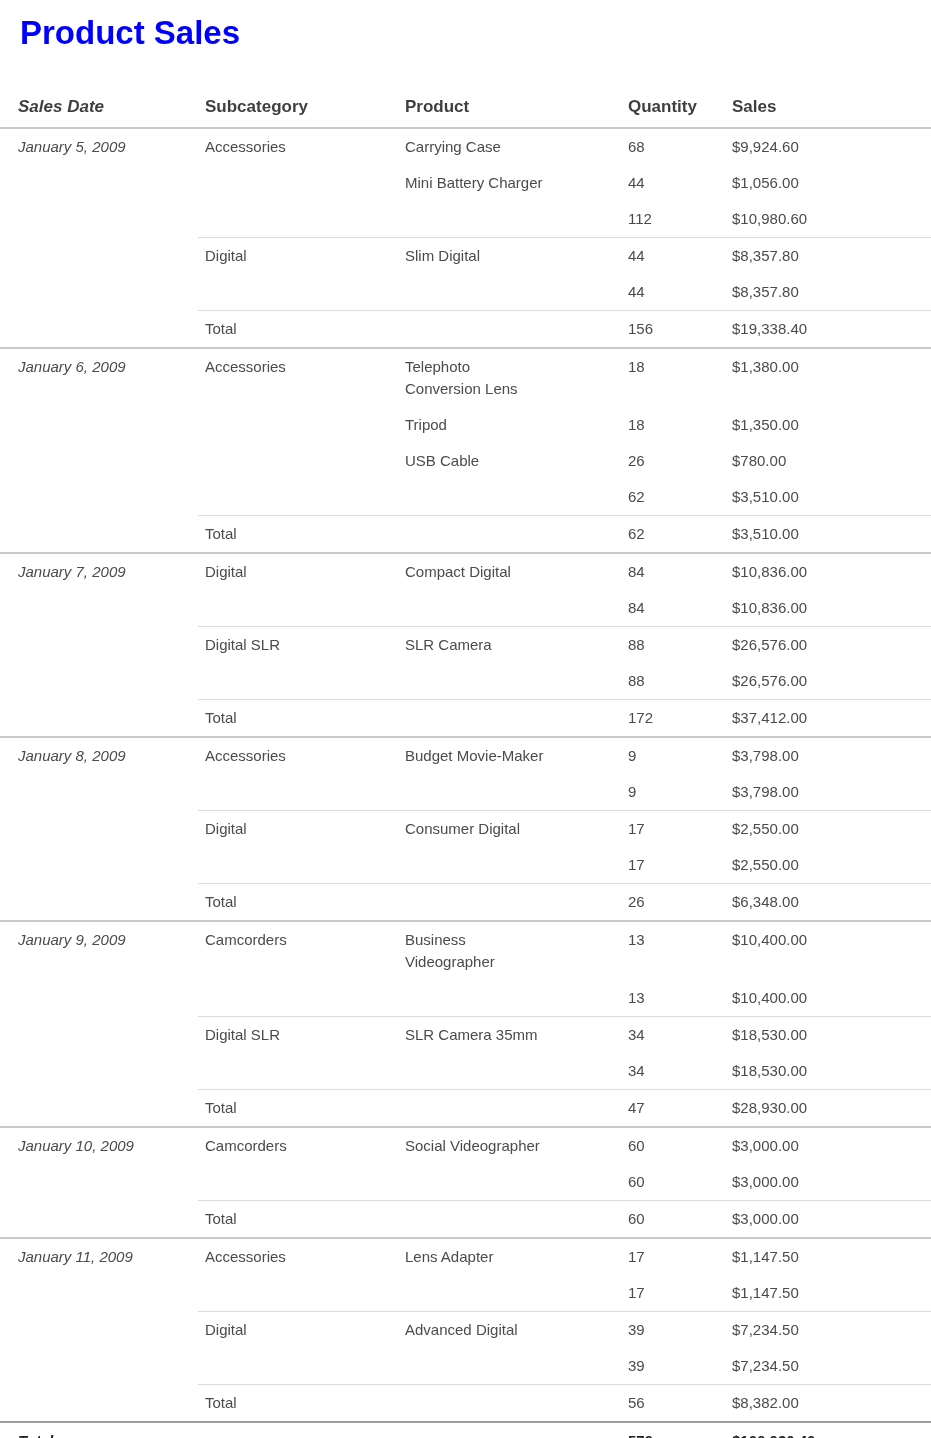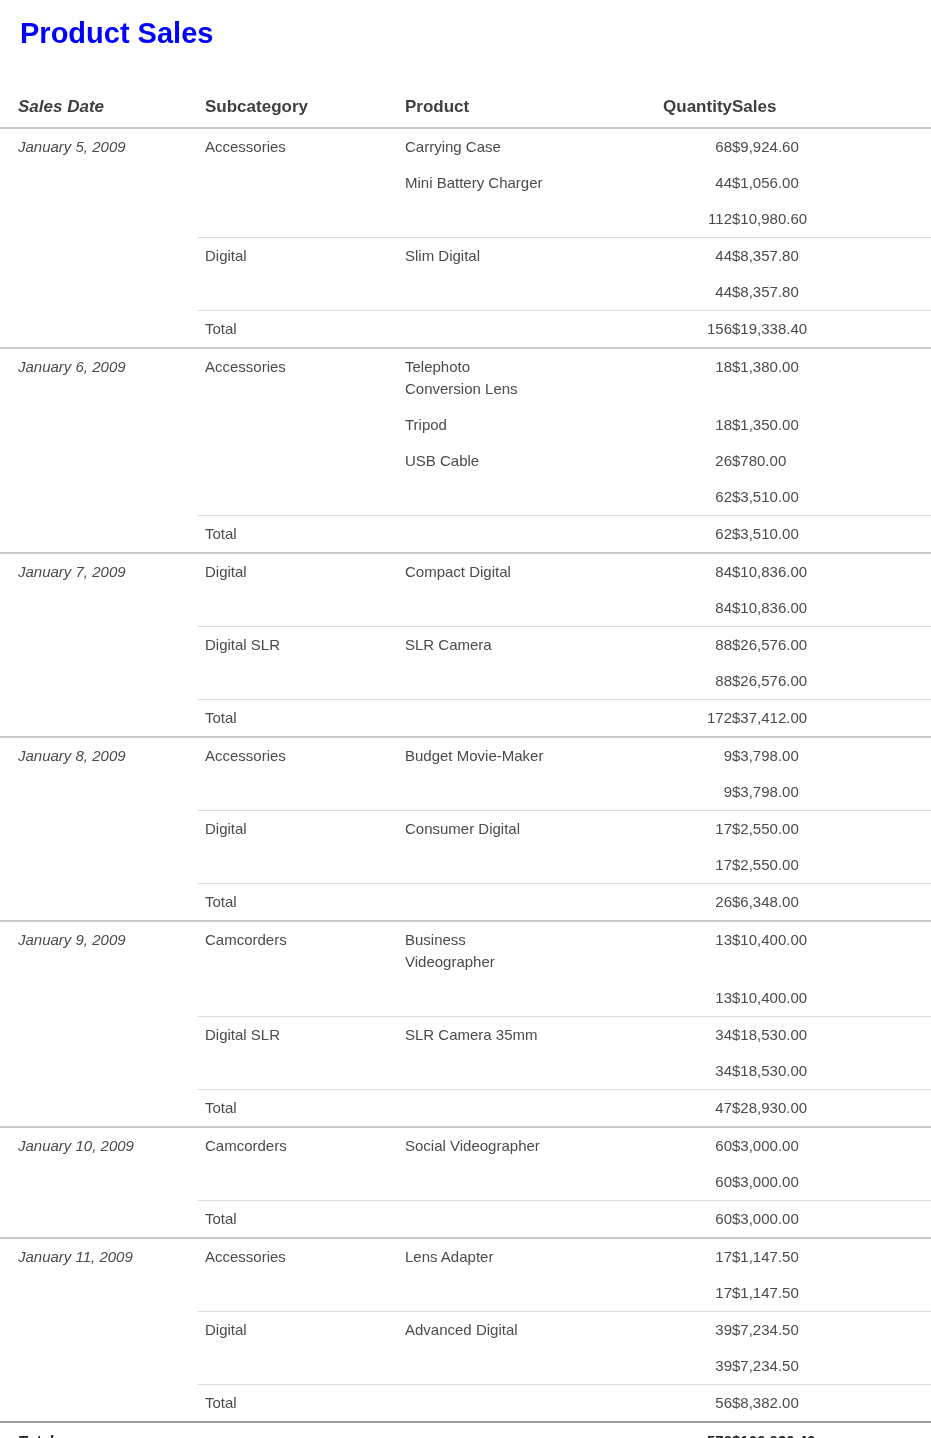--- a/index.html
+++ b/index.html
@@ -1,32 +1,32 @@
 <!DOCTYPE html>
 <html style="--title: #0000ff; --header: #3f3f3f; --body: #4b4b4b; --total: #212121; --lineFull: #c9c9c9; --linePartial: #dcdcdc; --lineGrand: #9d9d9d;"><head>
 <meta charset="utf-8">
 <style>
   :root{
     --title:#0000ff; --header:#3f3f3f; --body:#4b4b4b; --total:#212121;
     --lineFull:#c9c9c9; --linePartial:#dcdcdc; --lineGrand:#9d9d9d;
   }
   html,body{margin:0;padding:0;background:#ffffff;}
   body{width:931px;height:1438px;font-family:"Liberation Sans",sans-serif;overflow:hidden;}
-  .title{font-size:29px;font-weight:bold;color:var(--title);margin:16px 0 46px 20px;line-height:34px;}
+  .title{font-size:33px;font-weight:bold;color:var(--title);margin:16px 0 46px 20px;line-height:34px;}
   table{width:931px;border-collapse:collapse;table-layout:fixed;}
   col.c-date{width:198px;} col.c-subcat{width:200px;} col.c-product{width:230px;}
   col.c-qty{width:104px;} col.c-sales{width:199px;}
   th,td{vertical-align:top;font-size:15px;line-height:22px;padding:7px 0;color:var(--body);
         overflow:hidden;text-align:left;font-weight:normal;}
   thead th{font-size:17px;font-weight:bold;color:var(--header);padding:0 0 9px 0;
         border-bottom:2px solid var(--lineFull);}
   th.date,td.date{padding-left:18px;font-style:italic;}
   th.subcat,td.subcat{padding-left:7px;}
   th.product,td.product{padding-left:7px;white-space:pre-line;margin-left:24px;}
-  th.qty,td.qty{text-align:right;}
+  th.qty,td.qty{text-align:left;}
   th.sales{text-align:left;}
   td.sales{text-align:left;padding-right:9px;}
   tr.group-start td{border-top:2px solid var(--lineFull);}
   tr.block-start td{border-top:1px solid var(--linePartial);}
   tr.grand-total td{border-top:2px solid var(--lineGrand);font-weight:bold;color:var(--total);}
 </style>
 </head>
 <body>
 
 <div class="title">Product Sales</div>

